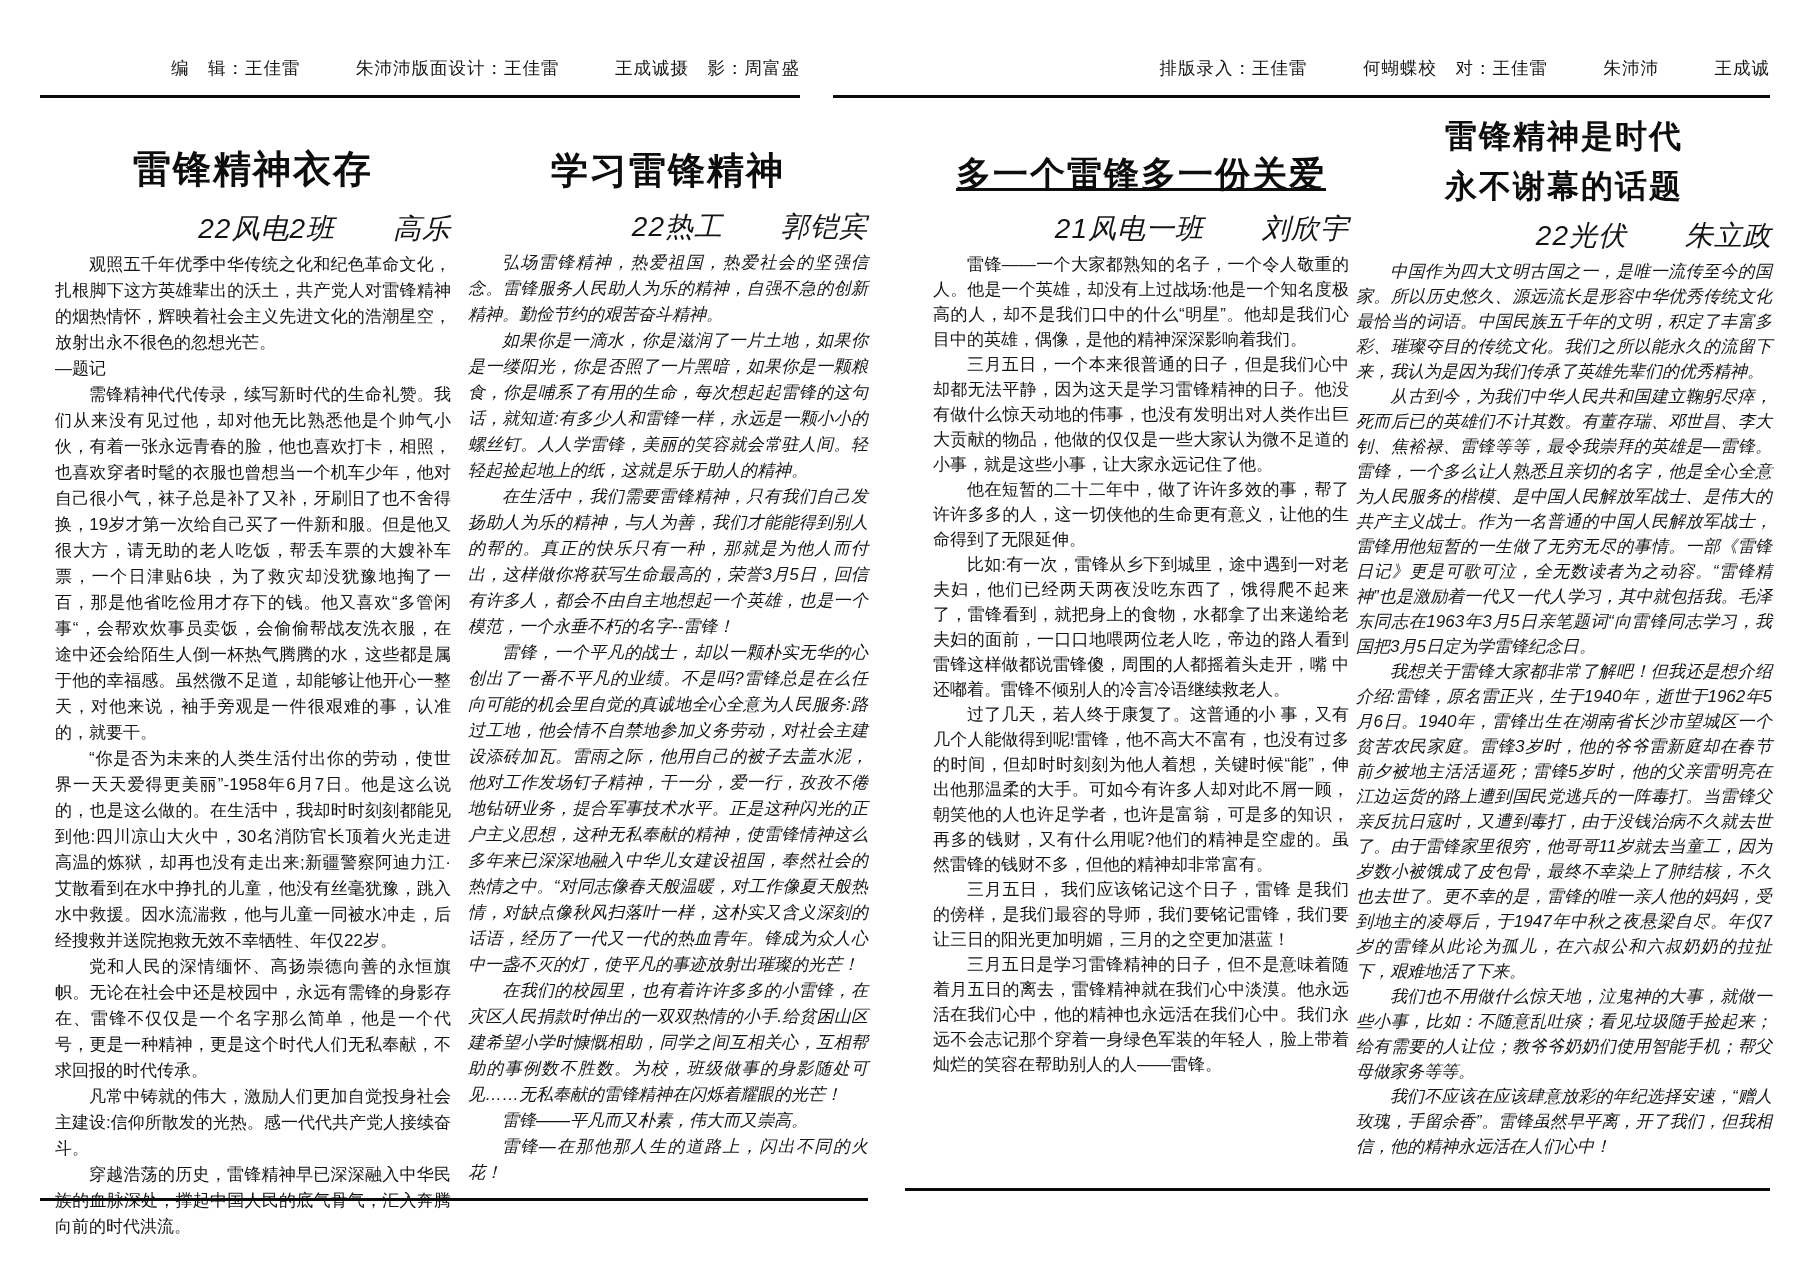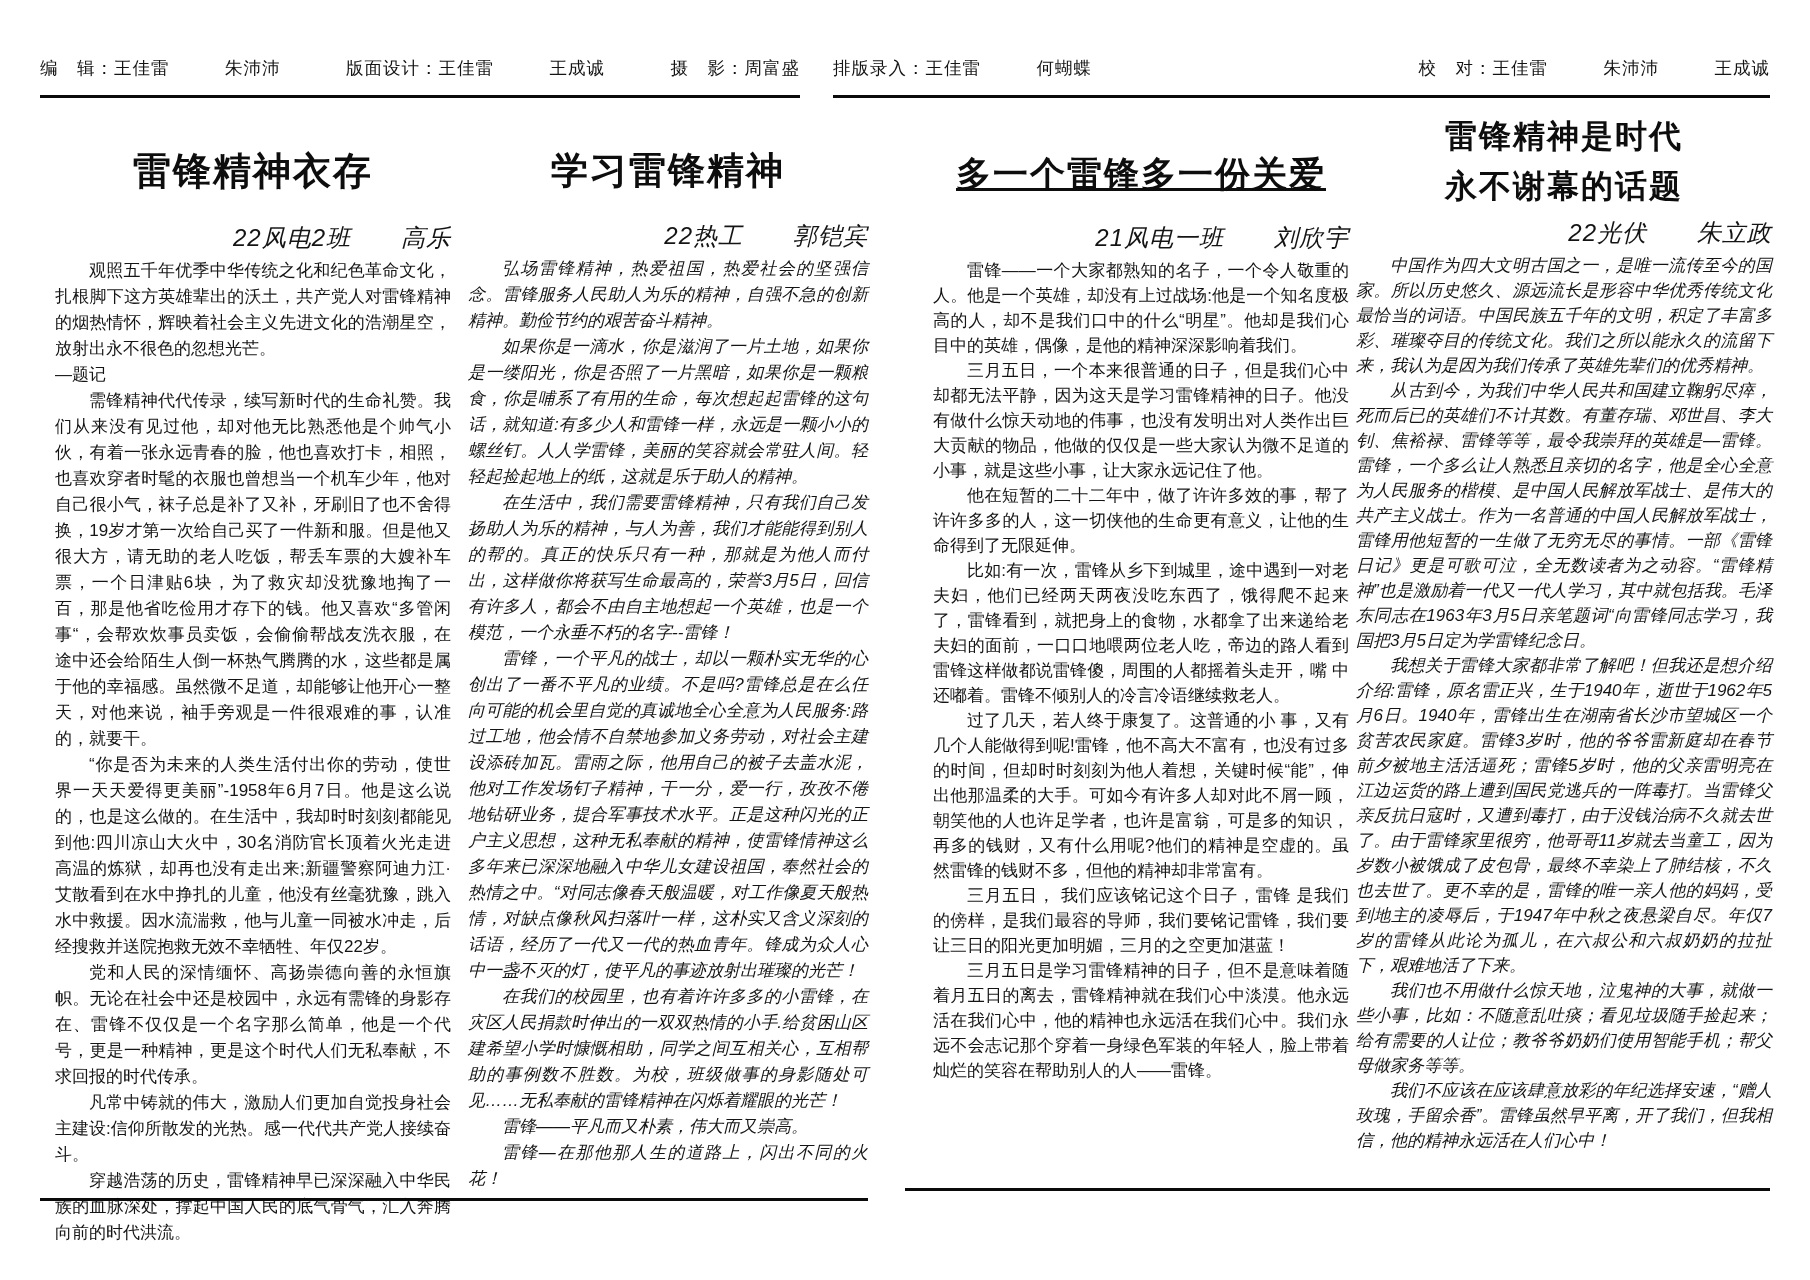--- a/index.html
+++ b/index.html
@@ -2,42 +2,42 @@
 <html lang="zh"><head>
 <meta charset="utf-8">
 <style>
   html,body{margin:0;padding:0;}
   body{
     width:1810px;height:1280px;background:#ffffff;color:#141414;
     font-family:"Liberation Sans","DejaVu Sans",sans-serif;
     position:relative;overflow:hidden;
   }
   .page-header{
-    position:absolute;display:flex;justify-content:space-between;
+    position:absolute;display:flex;justify-content:flex-end;
     font-size:17.5px;letter-spacing:1px;align-items:flex-end;
     border-bottom:3px solid #0a0a0a;padding-bottom:15px;
   }
   #hdrL{left:40px;top:56px;width:760px;}
   #hdrR{left:833px;top:56px;width:937px;}
   .article{position:absolute;}
   #col1{left:55px;top:148px;width:396px;}
   #col2{left:468px;top:148px;width:400px;}
   #col3{left:933px;top:152px;width:416px;}
   #col4{left:1356px;top:112px;width:416px;}
   .title{
     margin:0;text-align:center;font-weight:bold;color:#0d0d0d;
     white-space:pre-line;letter-spacing:2px;
   }
-  #col1 .title{font-size:38px;line-height:1.25;}
+  #col1 .title{font-size:38px;line-height:1.25;font-family:Liberation Mono, monospace;}
   #col2 .title{font-size:37px;line-height:1.25;}
   #col3 .title{font-size:35px;line-height:1.25;text-decoration:underline;}
   #col4 .title{font-size:32px;line-height:1.55;}
   .byline{
-    margin:26px 0 0 0;text-align:right;font-style:italic;
-    font-size:24px;letter-spacing:1px;
+    margin:14px 0 0 0;text-align:right;font-style:italic;
+    font-size:28px;letter-spacing:1px;
   }
   #col4 .byline{margin-top:6px;}
   .paras{margin-top:4px;}
   .paras p{margin:0;text-indent:2em;font-size:17px;line-height:26px;text-align:justify;}
   #col3 .paras p,#col4 .paras p{line-height:25px;}
   .italic .paras p,.italic .byline{font-style:italic;}
   .align-right{text-align:right;text-indent:0 !important;}
   .rule{position:absolute;height:3px;background:#0a0a0a;}
   #ruleL{left:40px;top:1198px;width:828px;}
   #ruleR{left:905px;top:1188px;width:865px;}

